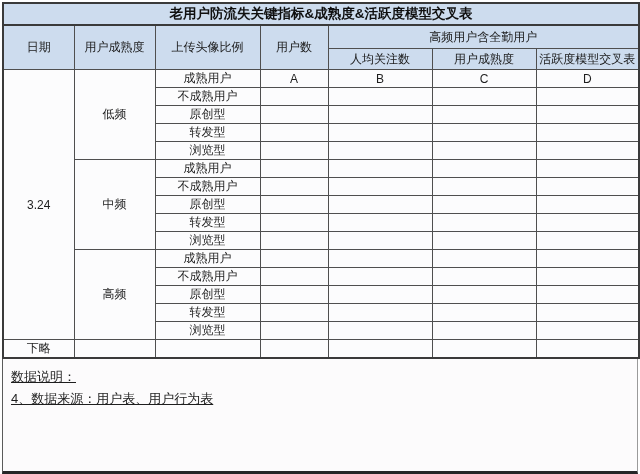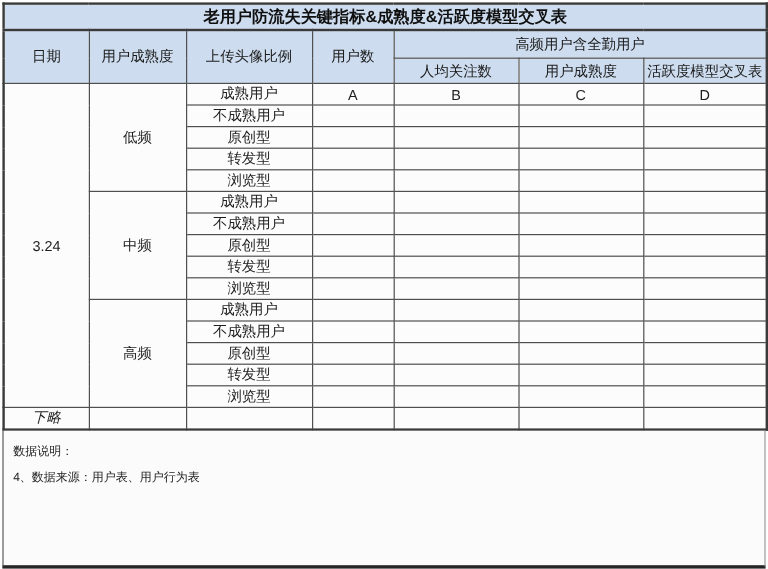--- a/index.html
+++ b/index.html
@@ -45,33 +45,34 @@
     border-bottom: 2px solid #3a3a3a;
   }
   tr.head-row th {
     background: #cddcee;
     font-weight: normal;
     color: #1b1b1b;
   }
   tr.head-row-1 th { height: 22px; }
   tr.head-row-2 th { height: 20px; margin-top: 43px; }
   tr.data-row td { height: 16px; }
-  tr.footer-row td { height: 16px; font-style: italic; }
+  tr.footer-row td { height: 16px; }
   .notes {
     margin-left: 2px;
     width: 636px;
     height: 115px;
     box-sizing: border-box;
     border-left: 1px solid #5a5a5a;
     border-right: 1px solid #9a9a9a;
     border-bottom: 3px solid #262626;
     background: #fcfbfc;
     padding: 7px 8px 0 8px;
-    font-size: 10px;
+    font-size: 13px;
     color: #1e1e1e;
+    text-decoration: underline;
   }
   .notes .line {
     line-height: 22px;
     white-space: nowrap;
   }
 </style>
 </head>
 <body>
 
 <div class="sheet">

